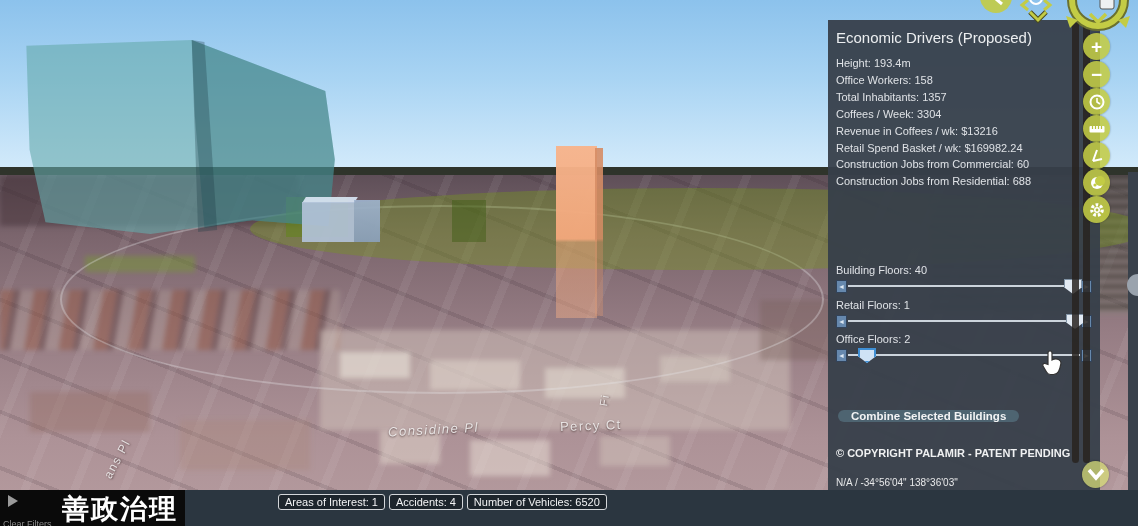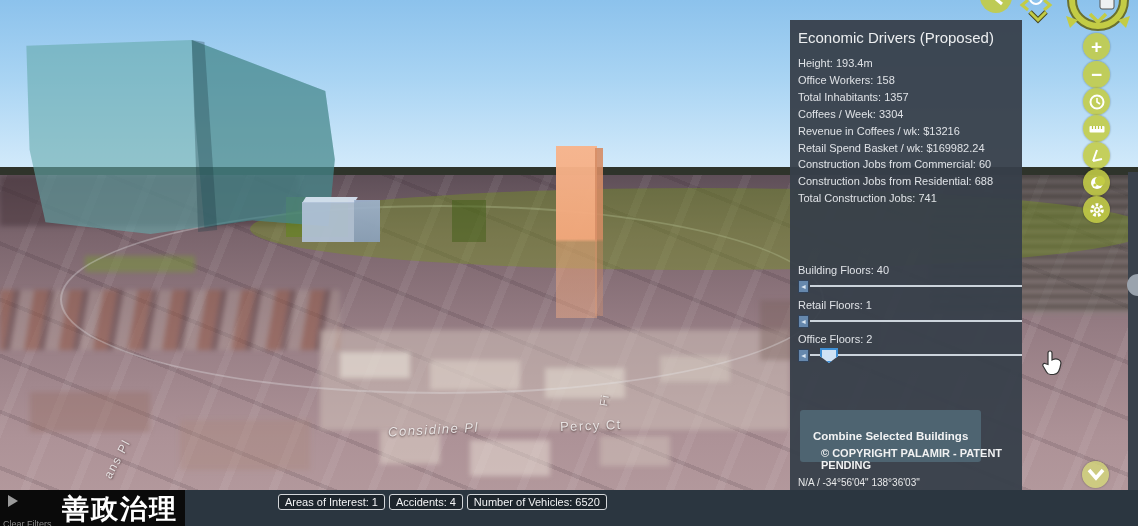--- a/index.html
+++ b/index.html
@@ -40,38 +40,38 @@
 
   .orange-bldg{position:absolute;left:556px;top:146px;width:41px;height:172px;
      background:linear-gradient(180deg,rgba(247,180,140,.97) 0%,rgba(244,168,124,.95) 54%,rgba(244,168,124,.5) 56%,rgba(246,176,136,.45) 100%);}
   .orange-side{position:absolute;left:595px;top:148px;width:8px;height:168px;
      background:linear-gradient(180deg,rgba(214,140,100,.9) 0%,rgba(214,140,100,.85) 54%,rgba(214,140,100,.4) 56%,rgba(220,150,112,.35) 100%);}
 
   .street{position:absolute;color:rgba(255,255,255,.78);font-size:13px;letter-spacing:1.5px;
      text-shadow:0 1px 2px rgba(60,40,40,.8);white-space:nowrap;}
 
   
-  .panel{position:absolute;left:790px;top:20px;width:232px;height:470px;
+  .panel{position:absolute;left:828px;top:20px;width:272px;height:470px;
      background:rgba(55,63,74,.95);color:#e4e6e9;overflow:hidden;}
   .panel-title{position:absolute;left:8px;top:9px;font-size:15px;color:#eceef0;}
   .stats{position:absolute;left:8px;top:35px;font-size:11px;line-height:16.9px;color:#dfe2e6;}
   .slider-group{position:absolute;left:0;width:272px;}
   .slider-label{margin:0 8px;font-size:11px;color:#dfe2e6;}
   .slider-row{position:relative;height:15px;margin:3px 8px 0 8px;}
   .slider-track{position:absolute;left:12px;right:12px;top:6px;height:2px;background:#ccd4dc;}
   .slider-btn{position:absolute;top:1px;width:11px;height:13px;background:#6688ad;border:1px solid #32435a;
      color:#dce7f2;font-size:7px;line-height:11px;text-align:center;box-sizing:border-box;}
   .slider-btn.left{left:0;}
   .slider-btn.right{right:0;}
   .slider-thumb{position:absolute;top:0;width:18px;height:15px;background:#e2eaf3;border:1px solid #8193a5;box-sizing:border-box;
      clip-path:polygon(0 0,100% 0,100% 55%,50% 100%,0 55%);}
   .slider-thumb.selected{background:#cfe2f5;border:2px solid #3f8fd4;box-shadow:0 0 4px #3f8fd4;}
   .combine-btn{position:absolute;left:10px;top:390px;background:#4e6471;color:#f2f3f4;
-     font-size:11.5px;font-weight:bold;padding:20px 13px;border:none;border-radius:3px;}
-  .copyright{position:absolute;left:8px;top:427px;font-size:11px;font-weight:bold;color:#f0f1f2;margin-left:23px;}
+     font-size:11.5px;font-weight:bold;padding:0 13px;border:none;border-radius:10px;}
+  .copyright{position:absolute;left:8px;top:427px;font-size:11px;font-weight:bold;color:#f0f1f2;}
   .coords{position:absolute;left:8px;top:457px;font-size:10px;color:#e8e9ea;}
   .scrollbar{position:absolute;top:2px;width:7px;height:441px;background:rgba(40,35,32,.85);border-radius:4px;}
 
   
   .ico{position:absolute;width:27px;height:27px;border-radius:50%;background:rgba(195,204,69,.88);
        display:flex;align-items:center;justify-content:center;color:#fff;
        box-shadow:0 0 2px rgba(0,0,0,.4);}
   .ico span{font-size:19px;font-weight:bold;line-height:1;}
 
   .edge-strip{position:absolute;left:1128px;top:172px;width:10px;height:354px;background:#39414b;}
@@ -147,21 +147,20 @@
     <div class="panel-title">Economic Drivers (Proposed)</div>
     <div class="stats">
       <div>Height: 193.4m</div>
       <div>Office Workers: 158</div>
       <div>Total Inhabitants: 1357</div>
       <div>Coffees / Week: 3304</div>
       <div>Revenue in Coffees / wk: $13216</div>
       <div>Retail Spend Basket / wk: $169982.24</div>
       <div>Construction Jobs from Commercial: 60</div>
       <div>Construction Jobs from Residential: 688</div>
-      <div>Total Construction Jobs: 741</div>
     </div>
 
     <div class="slider-group" style="top:244px;">
       <div class="slider-label">Building Floors: 40</div>
       <div class="slider-row">
         <div class="slider-btn left">◄</div>
         <div class="slider-track"></div>
         <div class="slider-btn right">►</div>
         <div class="slider-thumb" style="left:228px;"></div>
       </div>

